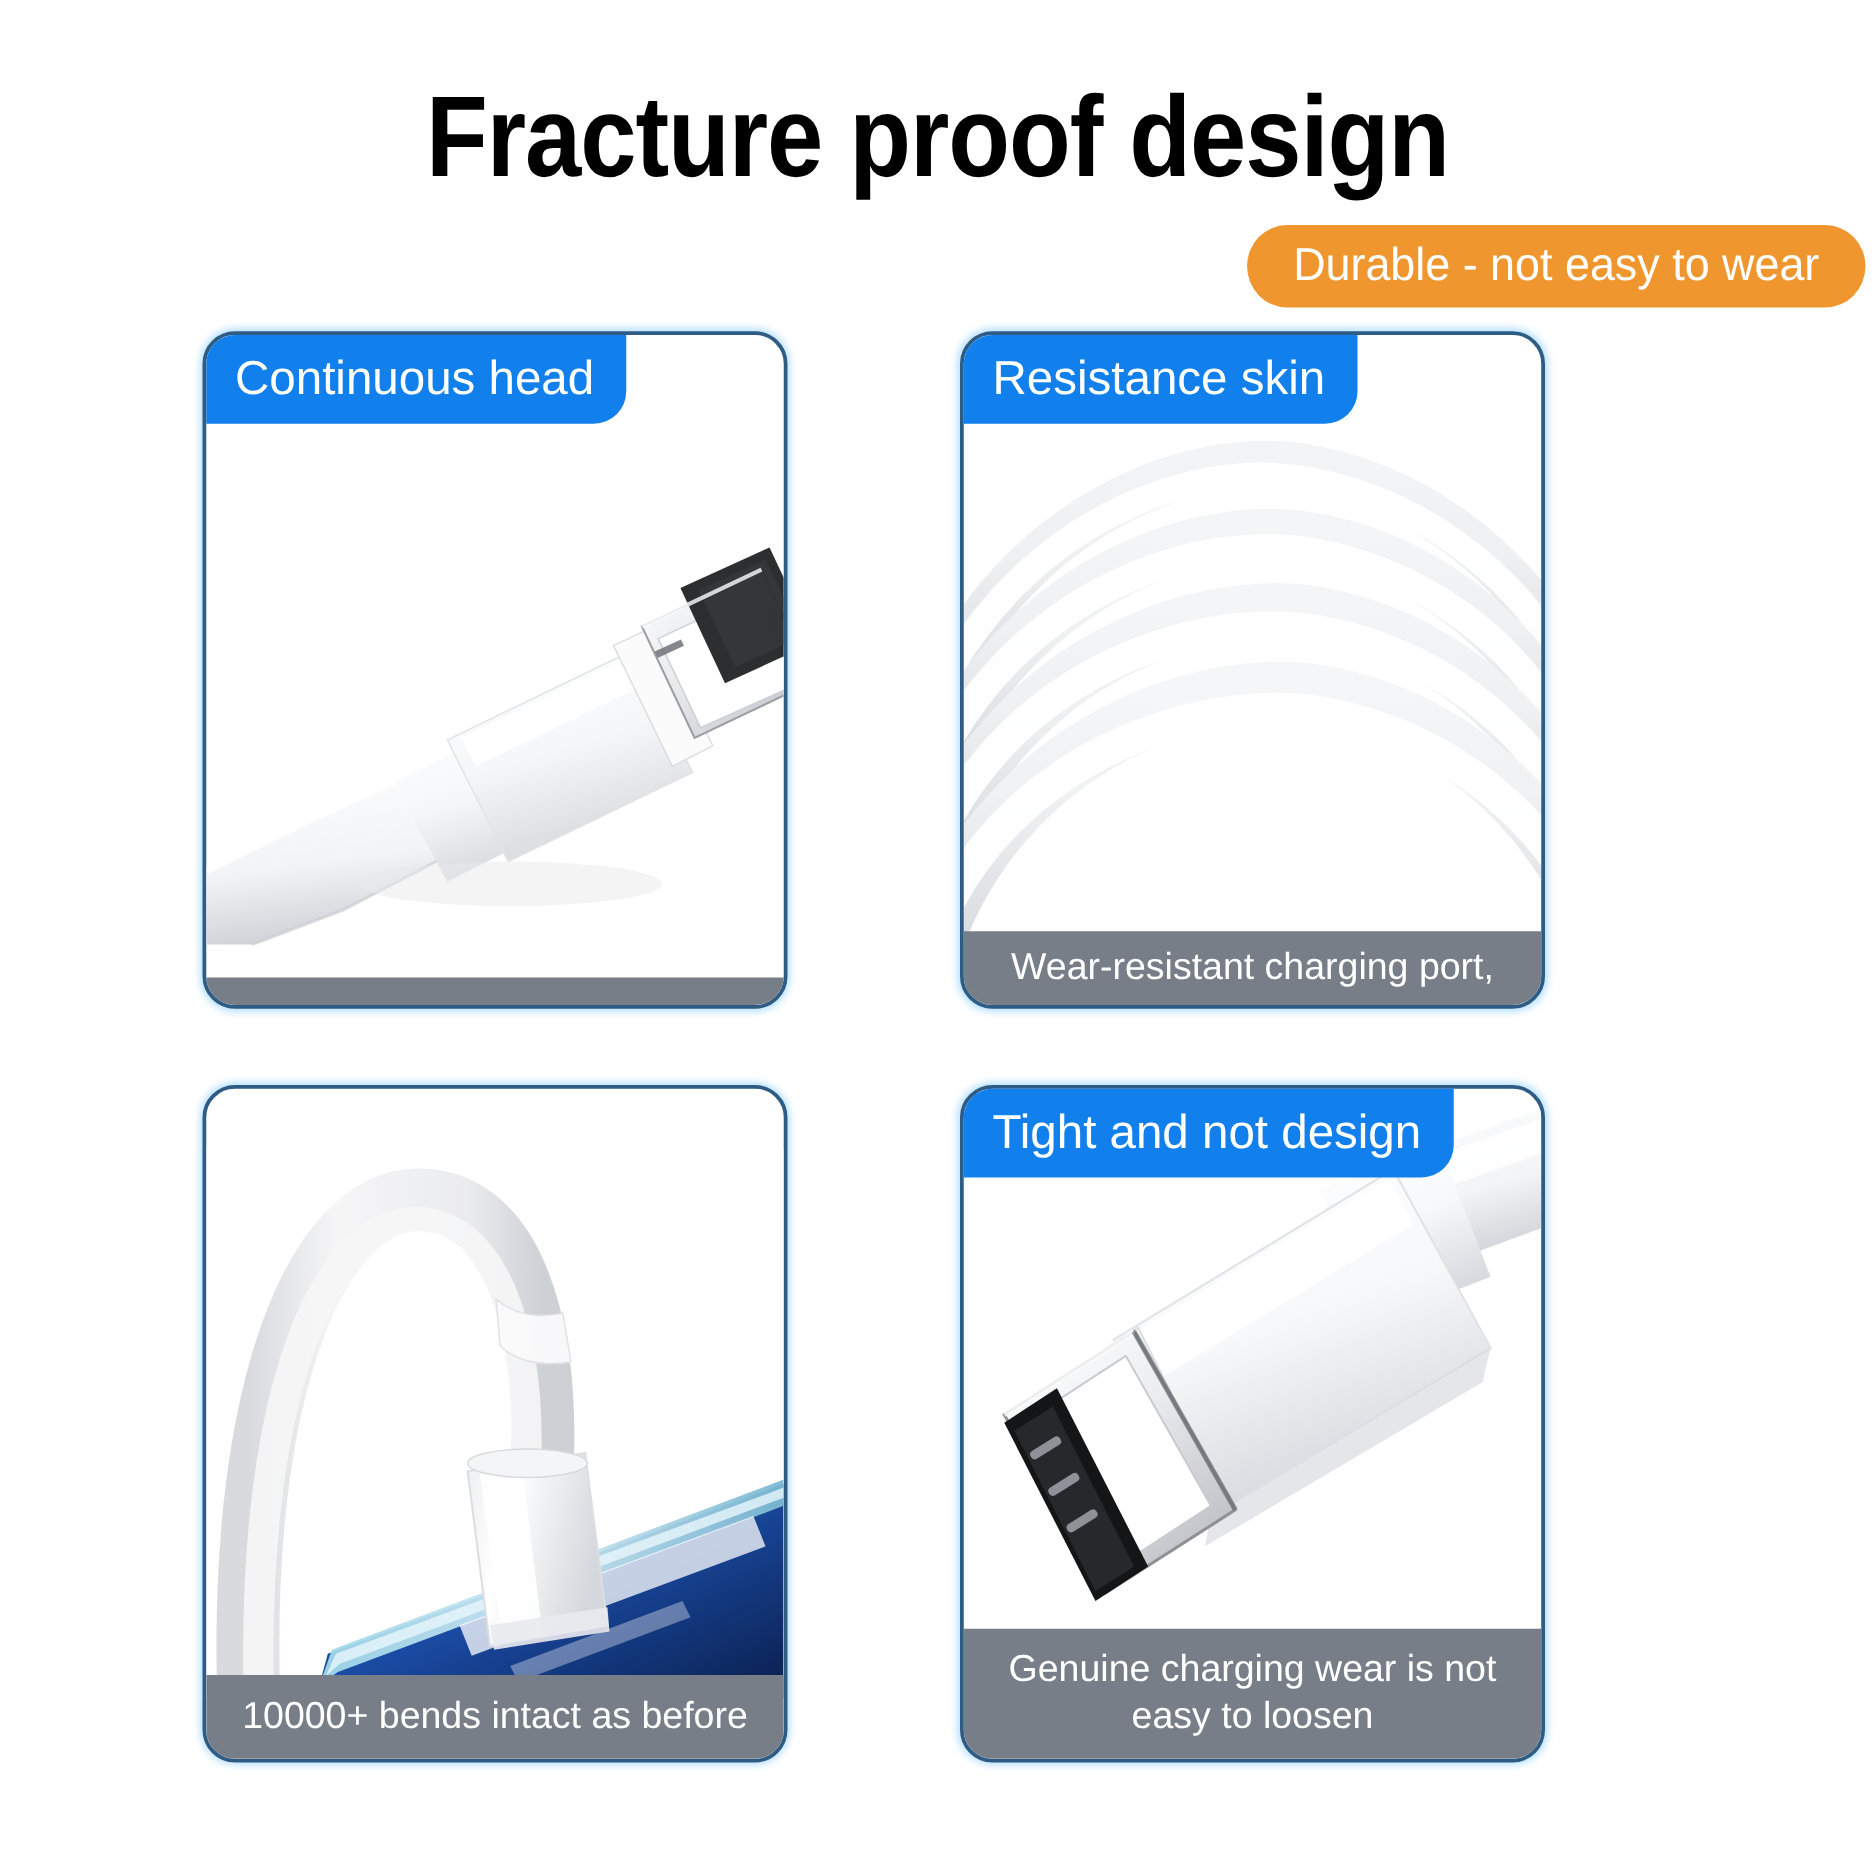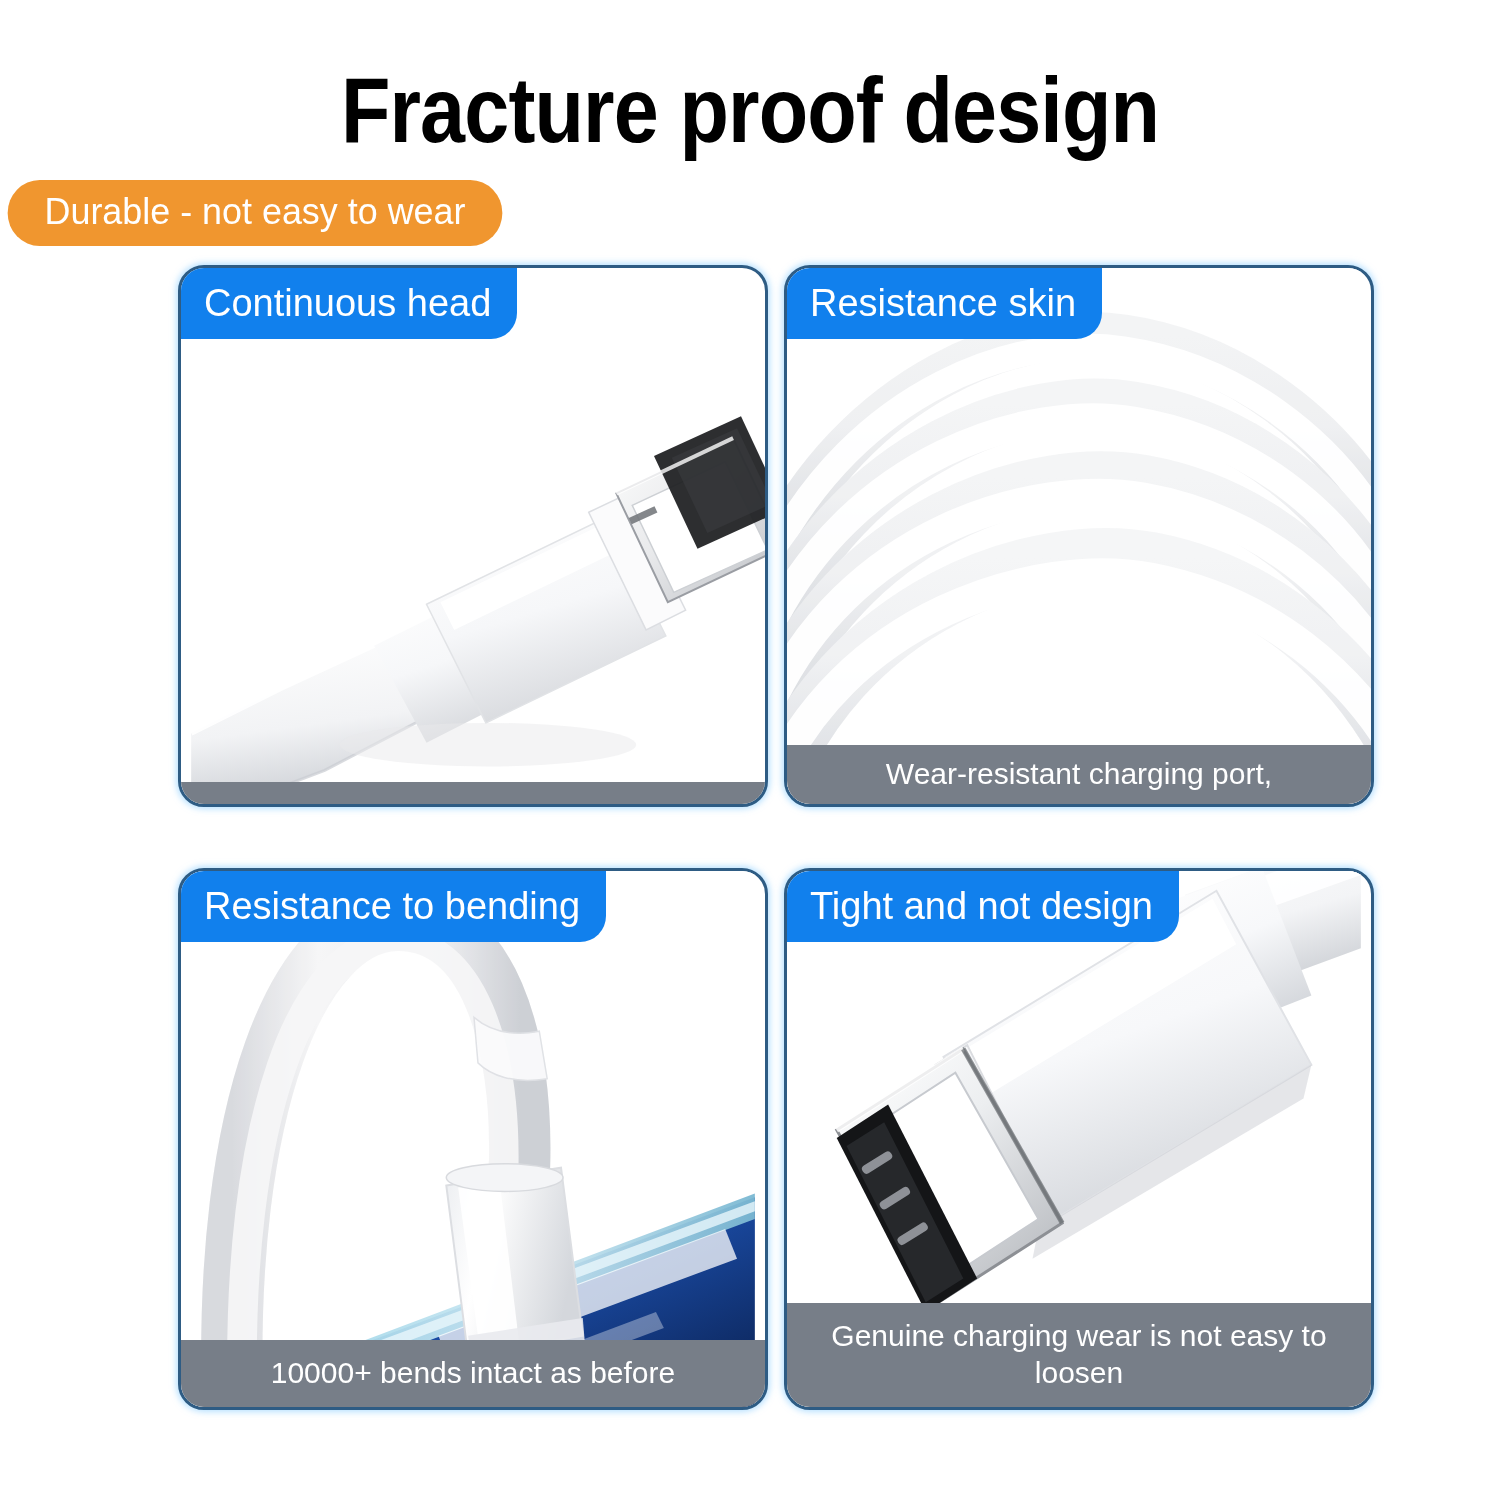--- a/index.html
+++ b/index.html
@@ -21,21 +21,21 @@
     font-weight:bold;
     color:#000000;
     letter-spacing:-1px;
     transform:scaleX(0.88);
     transform-origin:center top;
     white-space:nowrap;
   }
   .subtitle-wrap{
     position:absolute;
     left:0;right:0;top:180px;
-    text-align:left;
+    text-align:right;
   }
   .subtitle-badge{
     display:inline-block;
     background:#F0962F;
     color:#FFFFFF;
     font-size:37px;
     line-height:37px;
     padding:13px 38px 16px 38px;
     border-radius:34px;
     white-space:nowrap;
@@ -43,28 +43,27 @@
   }
 
   
   .grid{
     position:absolute;
     left:162px;top:265px;
     width:1176px;height:1180px;
   }
   .card{
     position:absolute;
-    width:590px;height:542px;
+    width:468px;height:542px;
     box-sizing:border-box;
     background:#ffffff;
     border:3px solid #2E5C84;
     border-radius:26px;
     overflow:hidden;
     box-shadow:0 0 6px 2px rgba(125,200,255,0.55);
-    margin-left:16px;
   }
   .card.c0{left:0;top:0;}
   .card.c1{left:606px;top:0;}
   .card.c2{left:0;top:603px;}
   .card.c3{left:606px;top:603px;}
 
   .card-tab{
     position:absolute;
     left:-1px;top:-1px;
     height:72px;
@@ -241,21 +240,20 @@
         <path d="M 286 148 C 300 160 320 168 352 162 L 360 210 C 326 216 302 206 290 194 Z" fill="#fbfbfc" stroke="#dfe1e5" stroke-width="1.5" opacity="0.95"></path>
 
         <path d="M 258 318 L 374 300 L 396 470 L 280 490 Z" fill="url(#c3plug)" stroke="#dcdee2" stroke-width="2"></path>
         <path d="M 270 320 L 312 314 L 332 480 L 292 486 Z" fill="#ffffff" opacity="0.9"></path>
 
         <ellipse cx="317" cy="310" rx="59" ry="14" fill="#f4f5f7" stroke="#d8dade" stroke-width="1.5"></ellipse>
 
         <path d="M 280 470 L 396 452 L 398 476 L 284 494 Z" fill="#e9eaee" opacity="0.9"></path>
       </svg>
     </div>
-    <div class="card-tab">Resistance to bending</div>
     <div class="card-caption">
       <div>10000+ bends intact as before</div>
     </div>
   </div>
 
   <div class="card c3">
     <div class="art">
       <svg viewBox="0 0 570 542" xmlns="http://www.w3.org/2000/svg">
         <defs>
           <linearGradient id="c4body" x1="0.1" y1="0" x2="0.5" y2="1">

